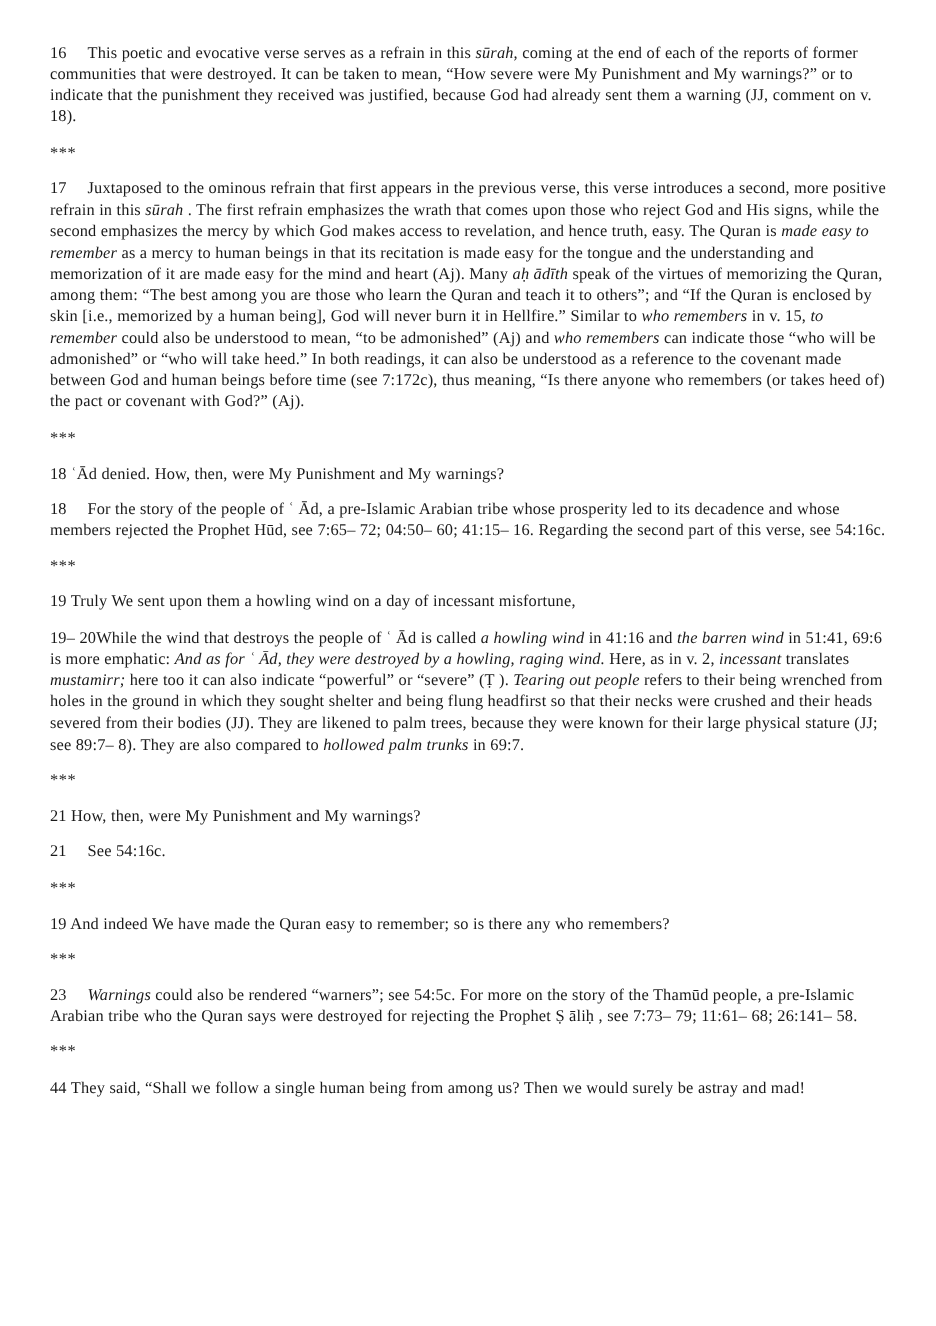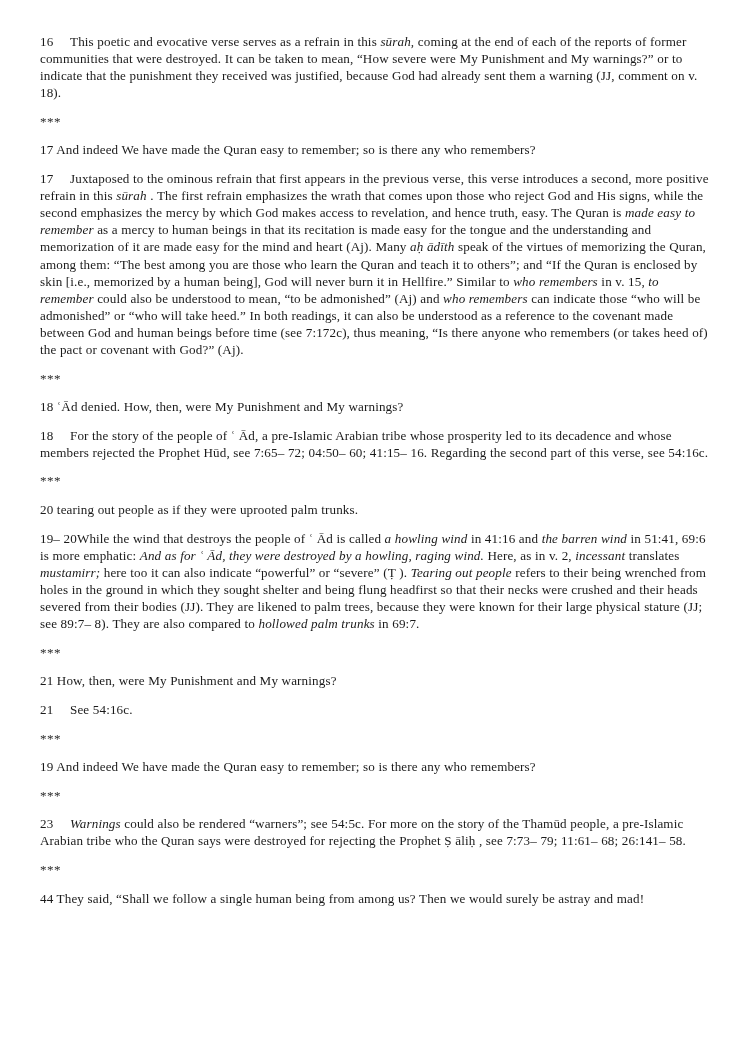--- a/index.html
+++ b/index.html
@@ -58,27 +58,26 @@
     font-style: italic;
   }
 </style>
 </head>
 <body>
 
 <div class="page">
   <div class="content" id="content">
       <p class="block commentary"><span class="num">16</span><span>This poetic and evocative verse serves as a refrain in this </span><span class="it">sūrah,</span><span> coming at the end of each of the reports of former communities that were destroyed. It can be taken to mean, “How severe were My Punishment and My warnings?” or to indicate that the punishment they received was justified, because God had already sent them a warning (JJ, comment on v. 18).</span></p>
       <p class="sep">***</p>
-      <p class="block verse"><span>17 And indeed We have made the Quran easy to remember; so is there any who remembers?</span></p>
       <p class="block commentary"><span class="num">17</span><span>Juxtaposed to the ominous refrain that first appears in the previous verse, this verse introduces a second, more positive refrain in this </span><span class="it">sūrah</span><span> . The first refrain emphasizes the wrath that comes upon those who reject God and His signs, while the second emphasizes the mercy by which God makes access to revelation, and hence truth, easy. The Quran is </span><span class="it">made easy to remember</span><span> as a mercy to human beings in that its recitation is made easy for the tongue and the understanding and memorization of it are made easy for the mind and heart (Aj). Many </span><span class="it">aḥ ādīth</span><span> speak of the virtues of memorizing the Quran, among them: “The best among you are those who learn the Quran and teach it to others”; and “If the Quran is enclosed by skin [i.e., memorized by a human being], God will never burn it in Hellfire.” Similar to </span><span class="it">who remembers</span><span> in v. 15, </span><span class="it">to remember</span><span> could also be understood to mean, “to be admonished” (Aj) and </span><span class="it">who remembers</span><span> can indicate those “who will be admonished” or “who will take heed.” In both readings, it can also be understood as a reference to the covenant made between God and human beings before time (see 7:172c), thus meaning, “Is there anyone who remembers (or takes heed of) the pact or covenant with God?” (Aj).</span></p>
       <p class="sep">***</p>
       <p class="block verse"><span>18 ʿĀd denied. How, then, were My Punishment and My warnings?</span></p>
       <p class="block commentary"><span class="num">18</span><span>For the story of the people of ʿ Ād, a pre-Islamic Arabian tribe whose prosperity led to its decadence and whose members rejected the Prophet Hūd, see 7:65– 72; 04:50– 60; 41:15– 16. Regarding the second part of this verse, see 54:16c.</span></p>
       <p class="sep">***</p>
-      <p class="block verse"><span>20 tearing out people as if they were uprooted palm trunks.</span></p>
+      <p class="block verse"><span>19 Truly We sent upon them a howling wind on a day of incessant misfortune,</span></p>
       <p class="block commentary"><span class="num">19– 20</span><span>While the wind that destroys the people of ʿ Ād is called </span><span class="it">a howling wind</span><span> in 41:16 and </span><span class="it">the barren wind</span><span> in 51:41, 69:6 is more emphatic: </span><span class="it">And as for ʿ Ād, they were destroyed by a howling, raging wind.</span><span> Here, as in v. 2, </span><span class="it">incessant</span><span> translates </span><span class="it">mustamirr;</span><span> here too it can also indicate “powerful” or “severe” (Ṭ ). </span><span class="it">Tearing out people</span><span> refers to their being wrenched from holes in the ground in which they sought shelter and being flung headfirst so that their necks were crushed and their heads severed from their bodies (JJ). They are likened to palm trees, because they were known for their large physical stature (JJ; see 89:7– 8). They are also compared to </span><span class="it">hollowed palm trunks</span><span> in 69:7.</span></p>
       <p class="sep">***</p>
       <p class="block verse"><span>21 How, then, were My Punishment and My warnings?</span></p>
       <p class="block commentary"><span class="num">21</span><span>See 54:16c.</span></p>
       <p class="sep">***</p>
       <p class="block verse"><span>19 And indeed We have made the Quran easy to remember; so is there any who remembers?</span></p>
       <p class="sep">***</p>
       <p class="block commentary"><span class="num">23</span><span class="it">Warnings</span><span> could also be rendered “warners”; see 54:5c. For more on the story of the Thamūd people, a pre-Islamic Arabian tribe who the Quran says were destroyed for rejecting the Prophet Ṣ āliḥ , see 7:73– 79; 11:61– 68; 26:141– 58.</span></p>
       <p class="sep">***</p>
       <p class="block verse"><span>44 They said, “Shall we follow a single human being from among us? Then we would surely be astray and mad!</span></p>

